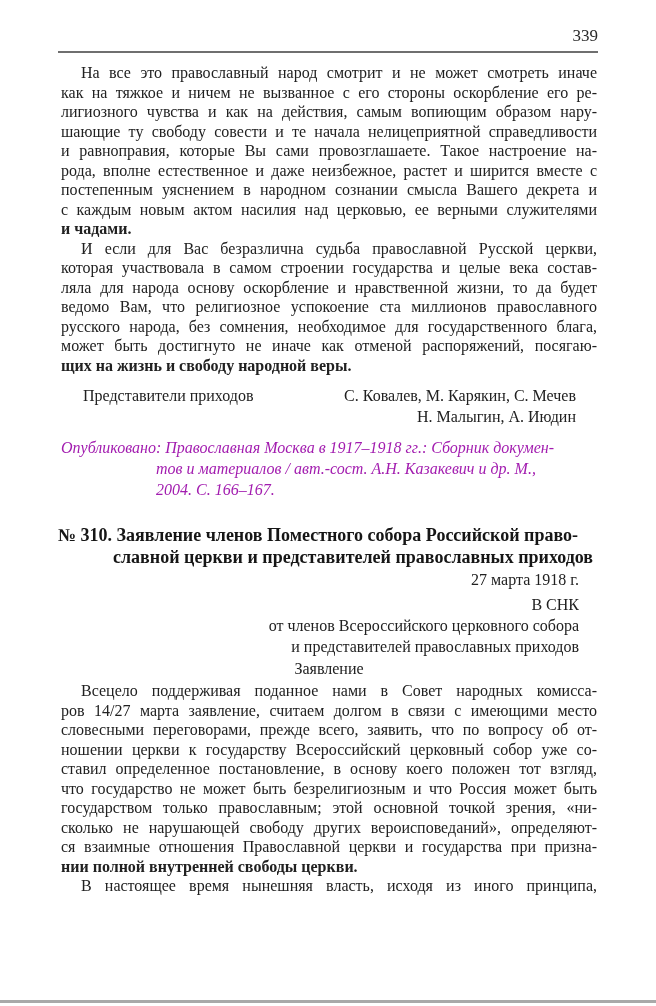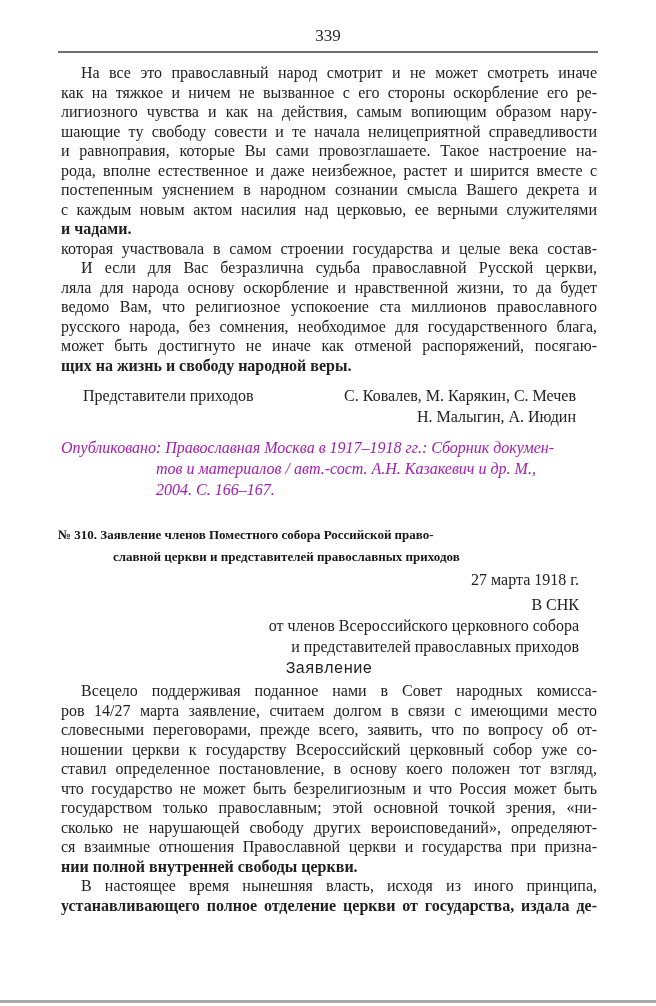--- a/index.html
+++ b/index.html
@@ -10,21 +10,21 @@
   }
   .page {
     position: relative;
     width: 656px;
     height: 1006px;
     background: #ffffff;
     overflow: hidden;
   }
   .header-row {
     margin: 26px 58px 0 58px;
-    text-align: center;
+    text-align: right;
     font-size: 17px;
     line-height: 20px;
     color: #2a2a2a;
   }
   .header-rule {
     margin: 5px 58px 0 58px;
     height: 0;
     border-top: 2px solid #6f6f6f;
   }
   .content {
@@ -57,21 +57,21 @@
   .published .tline {
     line-height: 21px;
     padding-left: 95px;
     text-align: left;
   }
   .published .tline.first { padding-left: 0; }
 
   .doc-heading {
     margin-top: 24px;
     font-weight: bold;
-    font-size: 13px;
+    font-size: 18px;
     line-height: 22px;
     color: #161616;
     margin-left: -3px;
   }
   .doc-heading .h-line2 { padding-left: 55px; }
 
   .doc-date {
     margin-top: 2px;
     text-align: right;
     padding-right: 18px;
@@ -80,21 +80,20 @@
   .address { margin-top: 4px; }
   .address .tline {
     line-height: 21px;
     text-align: right;
     padding-right: 18px;
   }
   .subtitle {
     margin-top: 2px;
     text-align: center;
     line-height: 20px;
-    font-family: Liberation Mono, monospace;
   }
   .para.p3 { margin-top: 2px; }
 
   .bottom-edge {
     position: absolute;
     left: 0;
     top: 1000px;
     width: 656px;
     height: 3px;
     background: #a9a9a9;
@@ -118,22 +117,22 @@
         <div class="tline">лигиозного чувства и как на действия, самым вопиющим образом нару-</div>
         <div class="tline">шающие ту свободу совести и те начала нелицеприятной справедливости</div>
         <div class="tline">и равноправия, которые Вы сами провозглашаете. Такое настроение на-</div>
         <div class="tline">рода, вполне естественное и даже неизбежное, растет и ширится вместе с</div>
         <div class="tline">постепенным уяснением в народном сознании смысла Вашего декрета и</div>
         <div class="tline">с каждым новым актом насилия над церковью, ее верными служителями</div>
         <div class="tline last">и чадами.</div>
       </div>
 
     <div class="para">
+        <div class="tline first">И если для Вас безразлична судьба православной Русской церкви,</div>
         <div class="tline">которая участвовала в самом строении государства и целые века состав-</div>
-        <div class="tline first">И если для Вас безразлична судьба православной Русской церкви,</div>
         <div class="tline">ляла для народа основу оскорбление и нравственной жизни, то да будет</div>
         <div class="tline">ведомо Вам, что религиозное успокоение ста миллионов православного</div>
         <div class="tline">русского народа, без сомнения, необходимое для государственного блага,</div>
         <div class="tline">может быть достигнуто не иначе как отменой распоряжений, посягаю-</div>
         <div class="tline last">щих на жизнь и свободу народной веры.</div>
       </div>
 
     <div class="signatures">
       <div class="sig-row">
         <span class="sig-role">Представители приходов</span>
@@ -174,19 +173,18 @@
         <div class="tline">ставил определенное постановление, в основу коего положен тот взгляд,</div>
         <div class="tline">что государство не может быть безрелигиозным и что Россия может быть</div>
         <div class="tline">государством только православным; этой основной точкой зрения, «ни-</div>
         <div class="tline">сколько не нарушающей свободу других вероисповеданий», определяют-</div>
         <div class="tline">ся взаимные отношения Православной церкви и государства при призна-</div>
         <div class="tline last">нии полной внутренней свободы церкви.</div>
       </div>
 
     <div class="para cont">
         <div class="tline first">В настоящее время нынешняя власть, исходя из иного принципа,</div>
-        <div class="tline last">устанавливающего полное отделение церкви от государства, издала де-</div>
       </div>
 
   </div>
 
   <div class="bottom-edge"></div>
 </div>
 
 </body></html>

